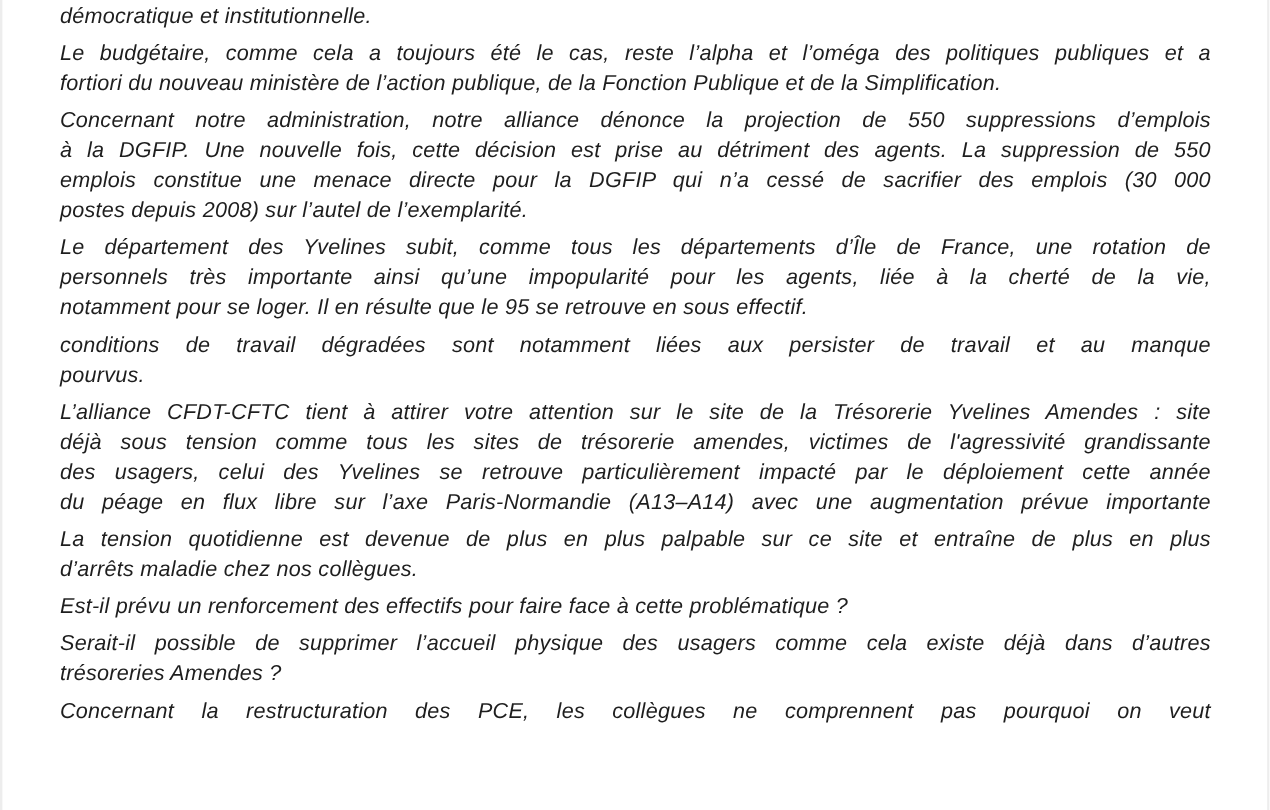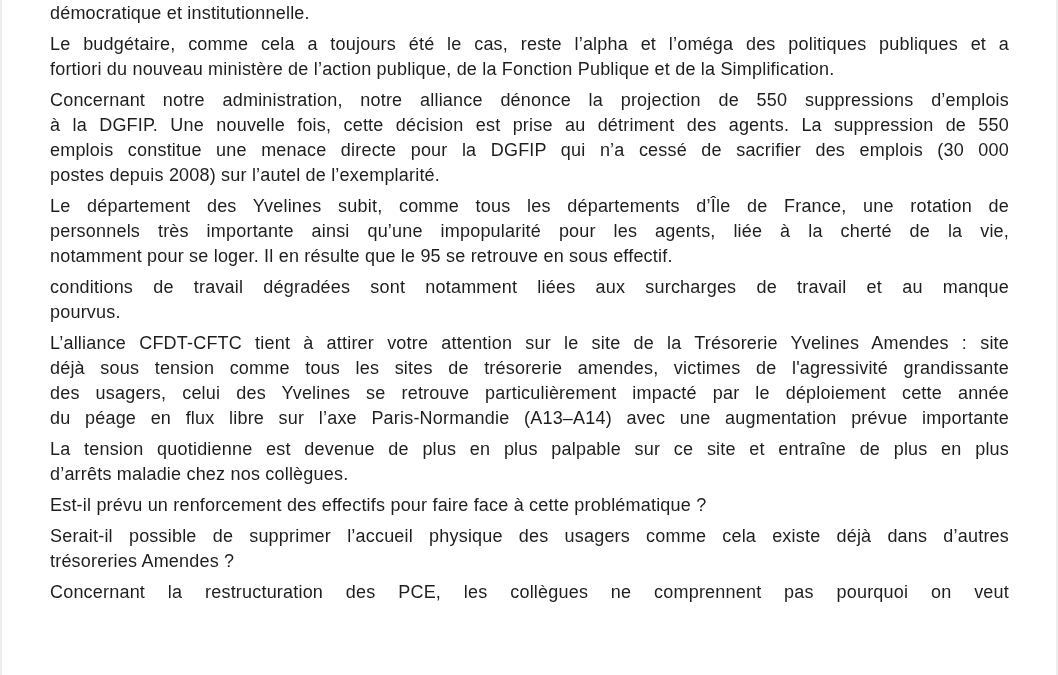--- a/index.html
+++ b/index.html
@@ -27,20 +27,21 @@
     top: 1px;
     left: 48px;
     width: 959px;
     font-size: 18px;
     line-height: 25px;
     letter-spacing: 0.2px;
   }
   p.para {
     margin: 0 0 6px 0;
     padding: 0;
+    font-style: italic;
   }
   .line {
     display: block;
     text-align: left;
     white-space: normal;
   }
   .line.just {
     text-align: justify;
     text-align-last: justify;
     text-justify: inter-word;
@@ -63,21 +64,21 @@
         <span class="line just">à la DGFIP. Une nouvelle fois, cette décision est prise au détriment des agents. La suppression de 550</span>
         <span class="line just">emplois constitue une menace directe pour la DGFIP qui n’a cessé de sacrifier des emplois (30 000</span>
         <span class="line">postes depuis 2008) sur l’autel de l’exemplarité.</span>
       </p>
       <p class="para">
         <span class="line just">Le département des Yvelines subit, comme tous les départements d’Île de France, une rotation de</span>
         <span class="line just">personnels très importante ainsi qu’une impopularité pour les agents, liée à la cherté de la vie,</span>
         <span class="line">notamment pour se loger. Il en résulte que le 95 se retrouve en sous effectif.</span>
       </p>
       <p class="para">
-        <span class="line just">conditions de travail dégradées sont notamment liées aux surcharges de travail et au manque</span>
+        <span class="line just">conditions de travail dégradées sont notamment liées aux persister de travail et au manque</span>
         <span class="line">pourvus.</span>
       </p>
       <p class="para">
         <span class="line just">L’alliance CFDT-CFTC tient à attirer votre attention sur le site de la Trésorerie Yvelines Amendes : site</span>
         <span class="line just">déjà sous tension comme tous les sites de trésorerie amendes, victimes de l'agressivité grandissante</span>
         <span class="line just">des usagers, celui des Yvelines se retrouve particulièrement impacté par le déploiement cette année</span>
         <span class="line just">du péage en flux libre sur l’axe Paris-Normandie (A13–A14) avec une augmentation prévue importante</span>
       </p>
       <p class="para">
         <span class="line just">La tension quotidienne est devenue de plus en plus palpable sur ce site et entraîne de plus en plus</span>

